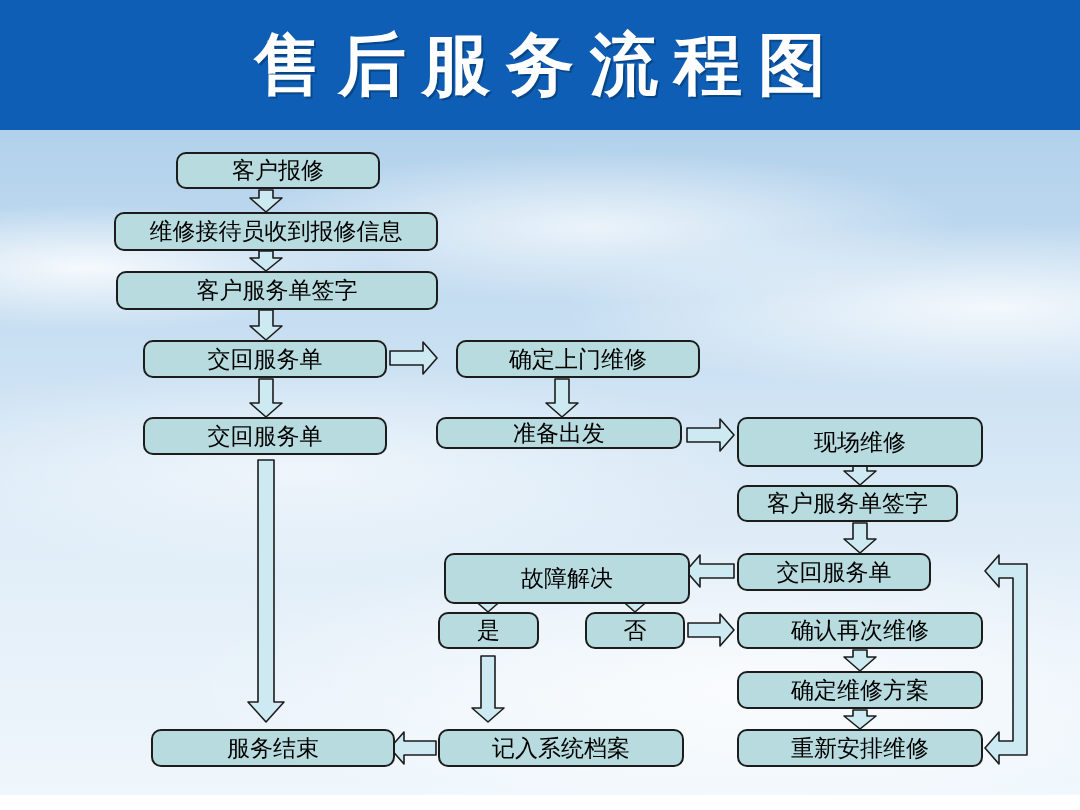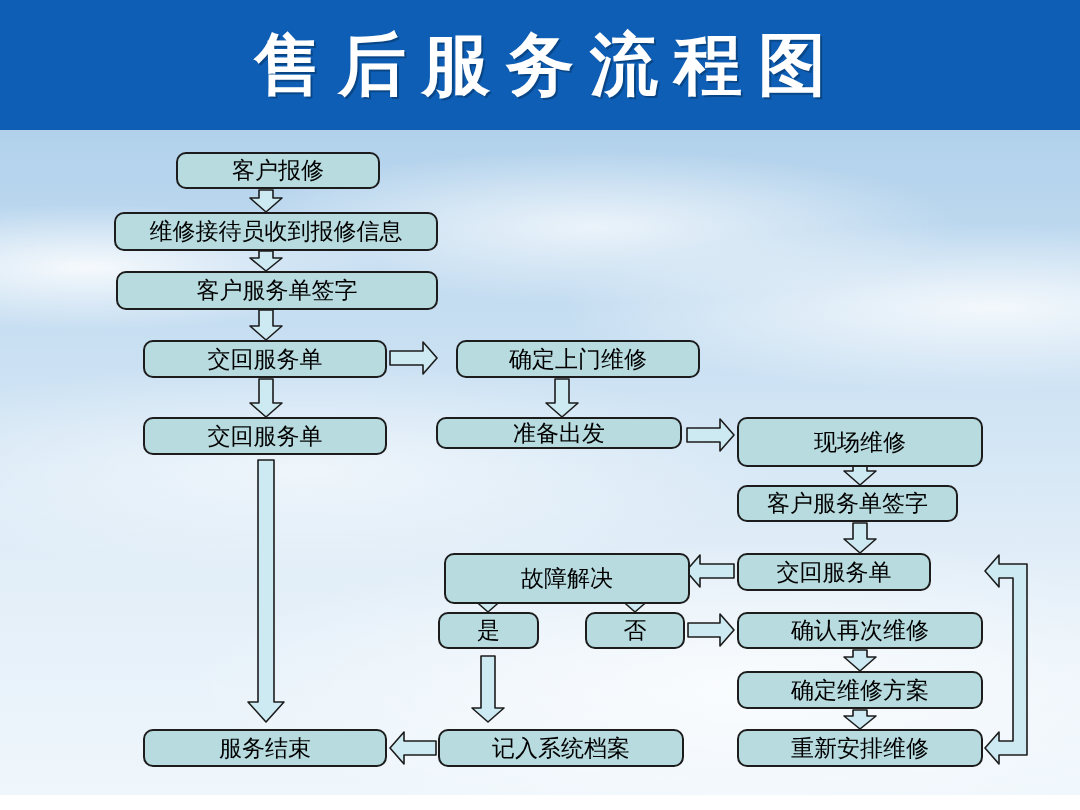--- a/index.html
+++ b/index.html
@@ -116,21 +116,21 @@
     </div>
   <div class="node" style="left:585px;top:612px;width:100px;height:37px">
       <span>否</span>
     </div>
   <div class="node" style="left:737px;top:612px;width:246px;height:37px">
       <span>确认再次维修</span>
     </div>
   <div class="node" style="left:737px;top:671px;width:246px;height:38px">
       <span>确定维修方案</span>
     </div>
-  <div class="node" style="left:143px;top:729px;width:244px;height:38px">
+  <div class="node" style="left:151px;top:729px;width:244px;height:38px">
       <span>服务结束</span>
     </div>
   <div class="node" style="left:438px;top:729px;width:246px;height:38px">
       <span>记入系统档案</span>
     </div>
   <div class="node" style="left:737px;top:729px;width:246px;height:38px">
       <span>重新安排维修</span>
     </div>
 
   <div class="bottom-strip"></div>

